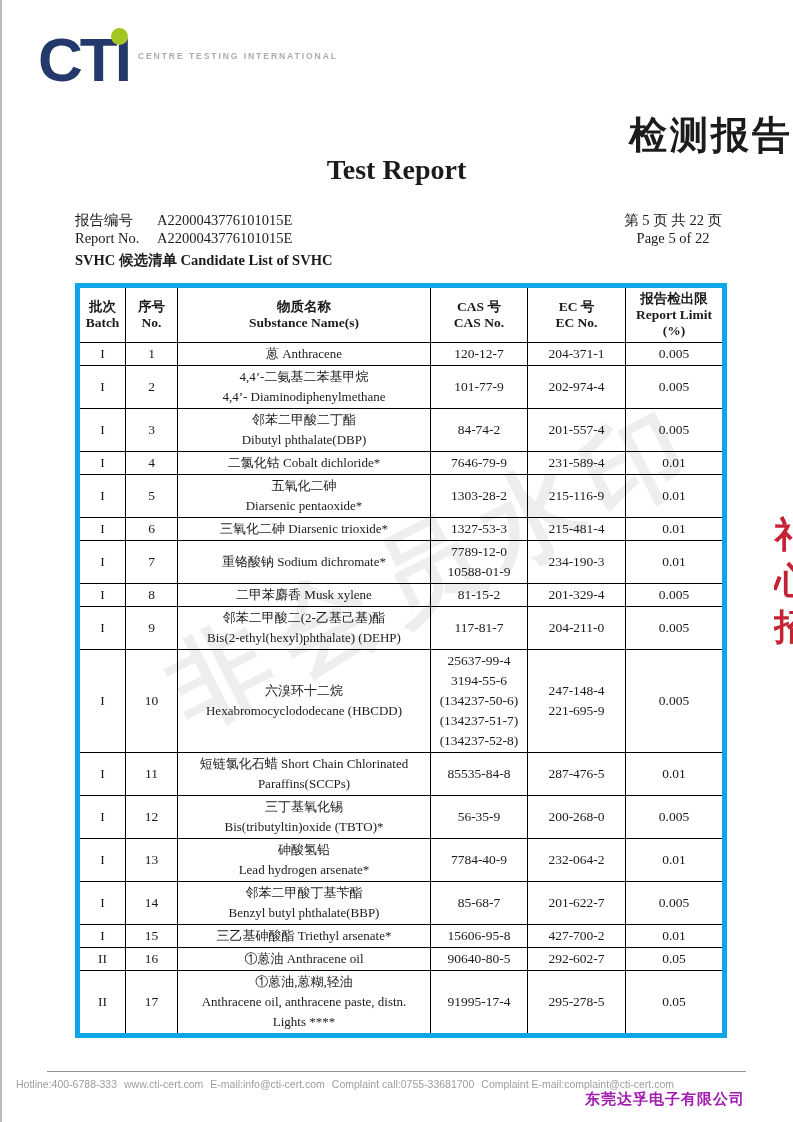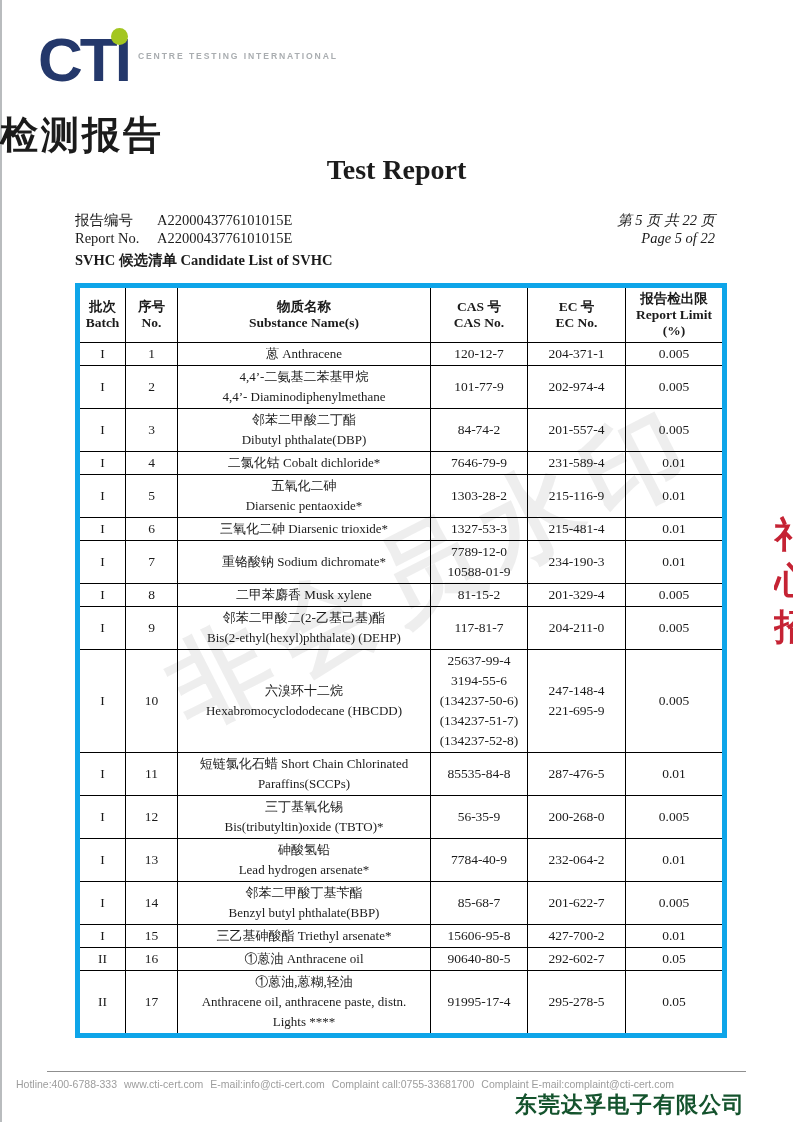--- a/index.html
+++ b/index.html
@@ -22,52 +22,52 @@
   .logo-cn{
     font-size:31px;line-height:31px;color:#a9adb0;letter-spacing:12px;font-weight:bold;
     font-family:"Liberation Sans","DejaVu Sans",sans-serif;white-space:nowrap;
   }
   .logo-en{
     font-size:8.6px;line-height:10px;color:#a9adb0;letter-spacing:1.9px;font-weight:bold;
     font-family:"Liberation Sans","DejaVu Sans",sans-serif;margin-top:1px;white-space:nowrap;
   }
 
   
-  .title-cn{position:absolute;top:110px;left:0;width:100%;text-align:left;
+  .title-cn{position:absolute;top:110px;left:0;width:100%;text-align:right;
     font-size:38px;font-weight:bold;letter-spacing:3px;}
   .title-en{position:absolute;top:154px;left:0;width:100%;text-align:center;
     font-size:28px;font-weight:bold;}
 
   
   .meta{position:absolute;top:211px;left:75px;width:647px;font-size:14.5px;line-height:18px;}
   .meta-left{position:absolute;left:0;top:0;}
   .meta-row{display:flex;}
   .meta-label{width:80px;}
   .meta-value{margin-left:2px;}
-  .meta-right{position:absolute;right:7px;top:0;text-align:right;font-style:italic;}
+  .meta-right{position:absolute;right:0;top:0;text-align:center;}
 
   .section-title{position:absolute;top:251px;left:75px;font-size:14.5px;font-weight:bold;text-align:right;}
 
   
   .watermark{
     position:absolute;left:115px;top:500px;width:640px;text-align:center;
     font-size:100px;font-weight:bold;letter-spacing:16px;color:rgba(150,150,150,0.16);
     transform:rotate(-27deg);transform-origin:center;white-space:nowrap;z-index:0;
     font-family:"Liberation Sans","DejaVu Sans",sans-serif;
   }
   .edge-stamp{
     position:absolute;left:774px;top:512px;width:19px;height:160px;overflow:hidden;z-index:2;
   }
   .edge-stamp span{
     display:block;color:#c52334;font-weight:bold;font-size:36px;line-height:46px;
     white-space:nowrap;
   }
   .company-stamp{
     position:absolute;right:48px;top:1090px;z-index:3;
-    font-size:22px;font-weight:bold;color:#14532d;letter-spacing:1px;white-space:nowrap;
+    font-size:15px;font-weight:bold;color:#a21caf;letter-spacing:1px;white-space:nowrap;
     font-family:"Liberation Sans","DejaVu Sans",sans-serif;
   }
 
   
   .table-wrap{position:absolute;left:75px;top:283px;z-index:1;}
   table{border-collapse:collapse;table-layout:fixed;width:647px;border:5px solid #0ea5e9;}
   th,td{border:1px solid #000;text-align:center;vertical-align:middle;
     padding:1px 2px;background:transparent;}
   th{font-size:13.5px;line-height:16px;font-weight:bold;padding:3px 1px;}
   td{font-size:13px;line-height:20px;white-space:pre-line;}

